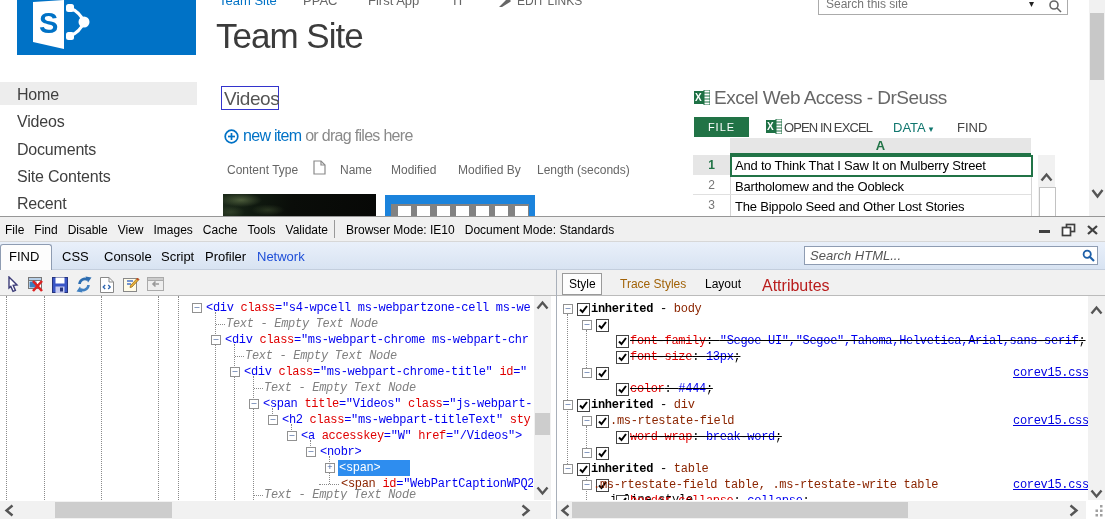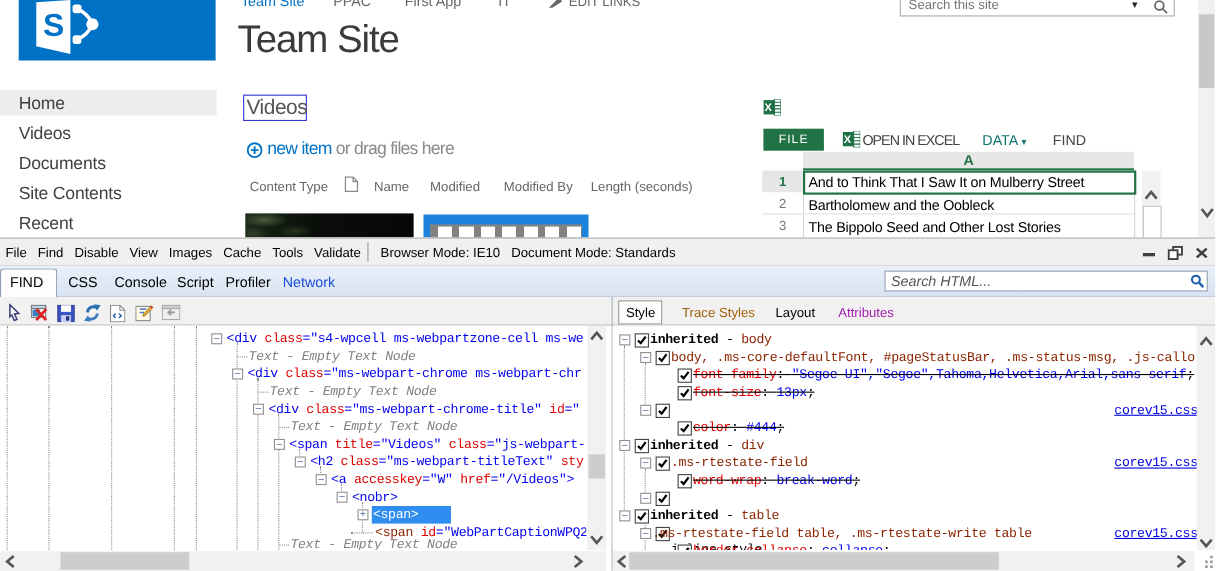--- a/index.html
+++ b/index.html
@@ -96,20 +96,21 @@
 
   <svg class="abs" style="left:694px;top:90px;" width="16" height="15" viewBox="0 0 16 15">
     <rect x="0" y="1" width="10" height="13" fill="#1e7145"></rect>
     <rect x="10" y="0" width="6" height="15" fill="#fff" stroke="#1e7145" stroke-width="1"></rect>
     <line x1="10" y1="3" x2="16" y2="3" stroke="#1e7145" stroke-width="1"></line>
     <line x1="10" y1="6" x2="16" y2="6" stroke="#1e7145" stroke-width="1"></line>
     <line x1="10" y1="9" x2="16" y2="9" stroke="#1e7145" stroke-width="1"></line>
     <line x1="10" y1="12" x2="16" y2="12" stroke="#1e7145" stroke-width="1"></line>
     <text x="1" y="11" font-family="Liberation Sans" font-size="10" font-weight="bold" fill="#fff">X</text>
   </svg>
+  <div class="abs" style="left:714px;top:87px;font-size:19px;font-weight:300;color:#676767;letter-spacing:-0.5px;">Excel Web Access - DrSeuss</div>
 
   <div class="abs" style="left:694px;top:117px;width:55px;height:20px;background:#217346;color:#fff;
     font-size:11px;text-align:center;line-height:20px;letter-spacing:1px;">FILE</div>
   <svg class="abs" style="left:766px;top:119px;" width="16" height="15" viewBox="0 0 16 15">
     <rect x="0" y="1" width="10" height="13" fill="#1e7145"></rect>
     <rect x="10" y="0" width="6" height="15" fill="#fff" stroke="#1e7145" stroke-width="1"></rect>
     <line x1="10" y1="3" x2="16" y2="3" stroke="#1e7145" stroke-width="1"></line>
     <line x1="10" y1="6" x2="16" y2="6" stroke="#1e7145" stroke-width="1"></line>
     <line x1="10" y1="9" x2="16" y2="9" stroke="#1e7145" stroke-width="1"></line>
     <line x1="10" y1="12" x2="16" y2="12" stroke="#1e7145" stroke-width="1"></line>
@@ -218,21 +219,21 @@
 <svg class="abs" style="left:147px;top:277px;" width="17" height="16" viewBox="0 0 17 16">
   <rect x="0.5" y="0.5" width="16" height="13" fill="#eee" stroke="#aaa" stroke-width="1"></rect>
   <rect x="0.5" y="0.5" width="16" height="3" fill="#ccc" stroke="#aaa" stroke-width="1"></rect>
   <path d="M12 7 L6 7 M8.5 4.5 L6 7 L8.5 9.5" fill="none" stroke="#999" stroke-width="1.6"></path>
 </svg>
 
 <div class="abs" style="left:562px;top:273px;width:40px;height:22px;background:#fdfdfd;border:1px solid #9a9a9a;box-sizing:border-box;"></div>
 <div class="abs" style="left:569px;top:277px;font-size:12px;color:#000;">Style</div>
 <div class="abs" style="left:620px;top:277px;font-size:12px;color:#a16207;">Trace Styles</div>
 <div class="abs" style="left:705px;top:277px;font-size:12px;color:#000;">Layout</div>
-<div class="abs" style="left:762px;top:277px;font-size:12px;color:#a21caf;">Attributes</div>
+<div class="abs" style="left:762px;top:277px;font-size:16px;color:#b91c1c;">Attributes</div>
 
 <div class="abs" style="left:556px;top:270px;width:1px;height:249px;background:#a9b0ba;"></div>
 
 <div class="abs" id="treePanel" style="left:0;top:296px;width:533px;height:204px;background:#fff;overflow:hidden;">
 
   <div class="dotv" style="left:6px;top:0;height:204px;"></div>
   <div class="dotv" style="left:44px;top:0;height:204px;"></div>
   <div class="dotv" style="left:101px;top:0;height:204px;"></div>
   <div class="dotv" style="left:158px;top:0;height:204px;"></div>
   <div class="dotv" style="left:178px;top:0;height:204px;"></div>
@@ -304,21 +305,20 @@
         </svg>
       </div>
   <div class="mono abs" style="left:34px;top:5px;"><b>inherited</b> - <span class="mar">body</span></div>
 
   <div class="pm" style="left:25px;top:24px;">–</div>
   <div class="cb" style="left:39px;top:23px;">
         <svg width="11" height="11" viewBox="0 0 11 11">
           <path d="M2 5.5 L4.5 8 L9 2" fill="none" stroke="#000" stroke-width="2"></path>
         </svg>
       </div>
-  <div class="mono abs mar" style="left:53px;top:21px;">body, .ms-core-defaultFont, #pageStatusBar, .ms-status-msg, .js-callo</div>
 
   <div class="cb" style="left:59px;top:39px;">
         <svg width="11" height="11" viewBox="0 0 11 11">
           <path d="M2 5.5 L4.5 8 L9 2" fill="none" stroke="#000" stroke-width="2"></path>
         </svg>
       </div>
   <div class="mono abs strike" style="left:73px;top:37px;"><span class="red">font-family</span>: <span class="blu">"Segoe UI","Segoe",Tahoma,Helvetica,Arial,sans-serif</span>;</div>
 
   <div class="cb" style="left:59px;top:55px;">
         <svg width="11" height="11" viewBox="0 0 11 11">

